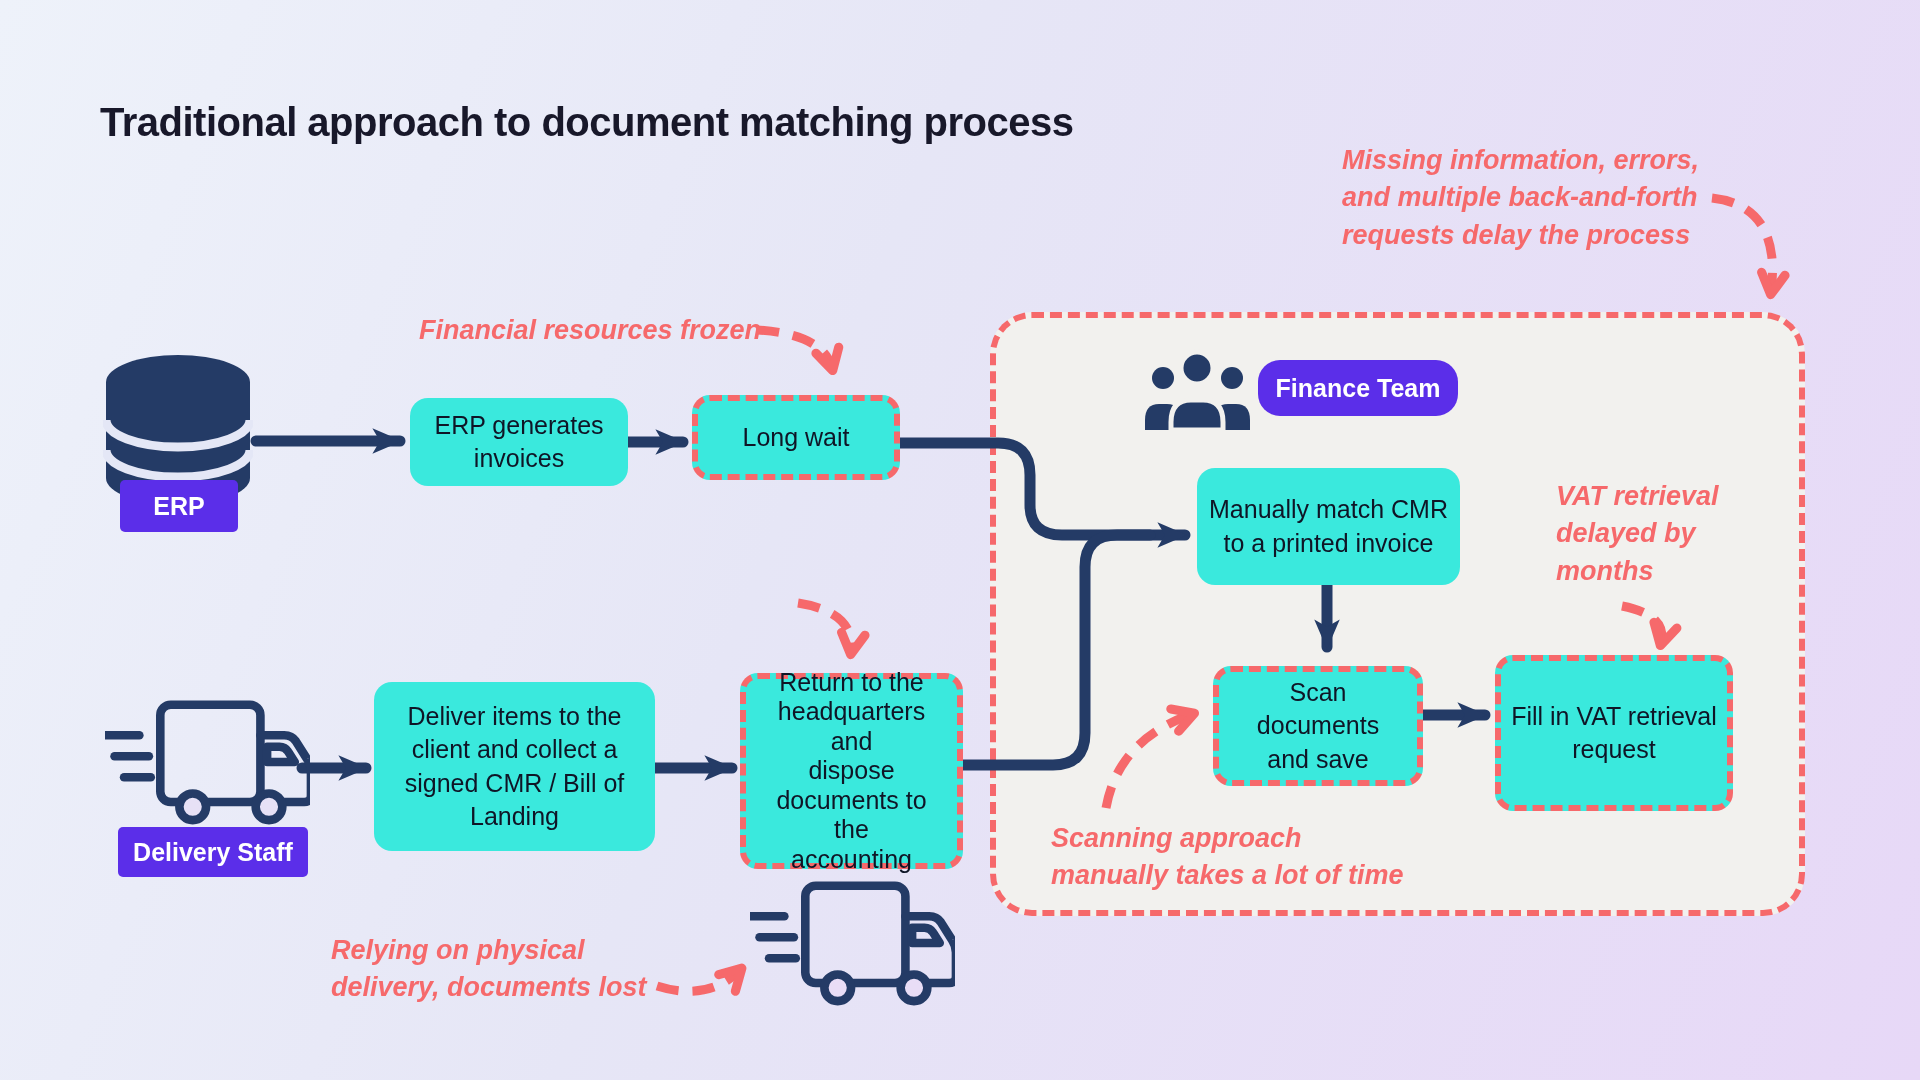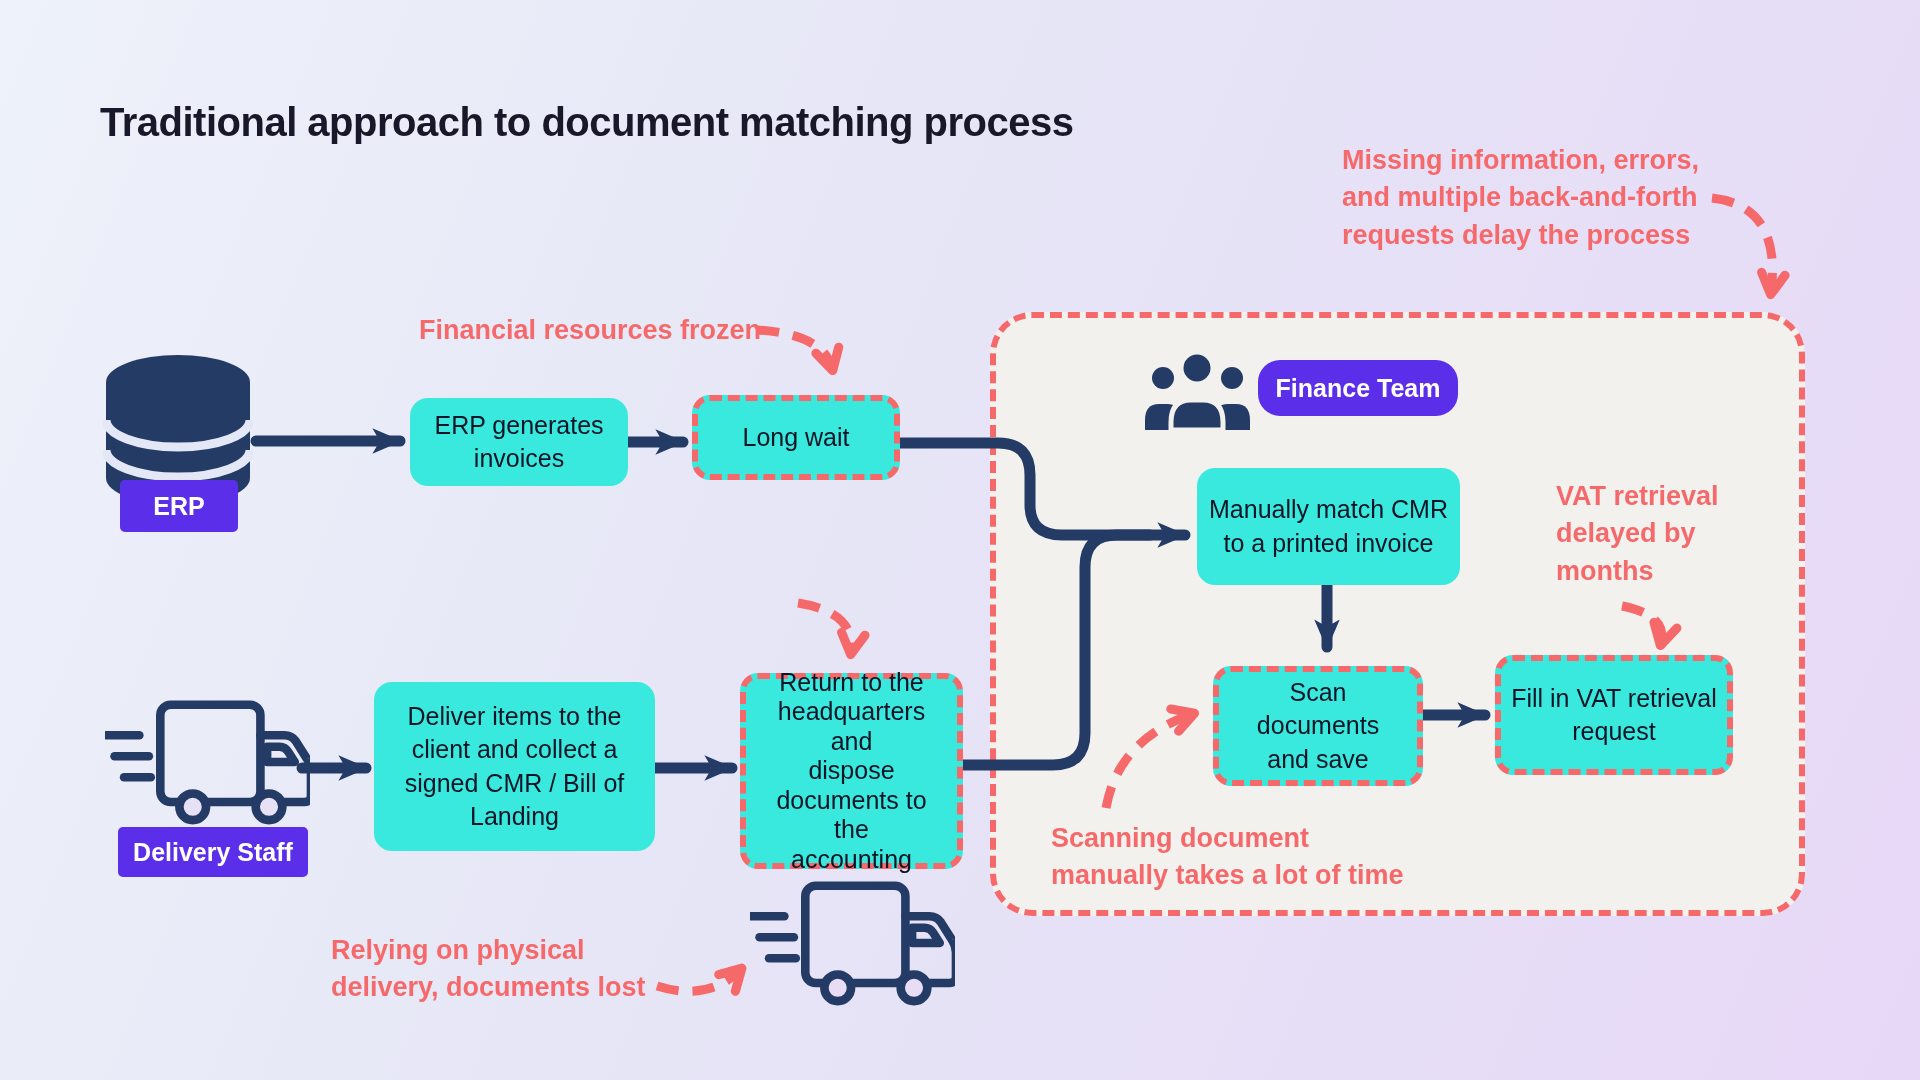--- a/index.html
+++ b/index.html
@@ -23,21 +23,21 @@
     white-space:pre-line; padding:6px 10px;
   }
   .box.alert { border:6px dashed #f6696b; }
   .badge {
     position:absolute; background:#5b2ee9; border-radius:5px;
     display:flex; align-items:center; justify-content:center;
     color:#ffffff; font-weight:700; font-size:25px;
   }
   .note {
     position:absolute; color:#f6696b; font-weight:700; font-size:27px;
-    line-height:1.38; white-space:pre-line;
+    line-height:1.38; white-space:pre-line;font-style:italic;
   }
   svg.layer { position:absolute; left:0; top:0; }
   .conn { stroke:#243b66; stroke-width:11; fill:none; stroke-linecap:round; }
   .dash { stroke:#f6696b; stroke-width:9; fill:none; stroke-dasharray:22 14; }
 </style>
 </head>
 <body>
 
 <div class="canvas">
 
@@ -125,28 +125,28 @@
 Landing</div>
   <div class="box alert" style="left:740px; top:673px; width:223px; height:196px; line-height:1.18;">Return to the
 headquarters and
 dispose
 documents to the
 accounting</div>
   <div class="box" style="left:1197px; top:468px; width:263px; height:117px;">Manually match CMR
 to a printed invoice</div>
   <div class="box alert" style="left:1213px; top:666px; width:210px; height:120px;">Scan documents
 and save</div>
-  <div class="box alert" style="left:1495px; top:655px; width:238px; height:120px;">Fill in VAT retrieval
+  <div class="box alert" style="left:1495px; top:655px; width:238px; height:156px;">Fill in VAT retrieval
 request</div>
 
   <div class="note" style="left:419px; top:312px;">Financial resources frozen</div>
   <div class="note" style="left:1342px; top:142px;">Missing information, errors,
 and multiple back-and-forth
 requests delay the process</div>
   <div class="note" style="left:1556px; top:478px;">VAT retrieval
 delayed by
 months</div>
-  <div class="note" style="left:1051px; top:820px;">Scanning document
+  <div class="note" style="left:1051px; top:820px;">Scanning approach
 manually takes a lot of time</div>
   <div class="note" style="left:331px; top:932px;">Relying on physical
 delivery, documents lost</div>
 
 </div>
 
 </body></html>

